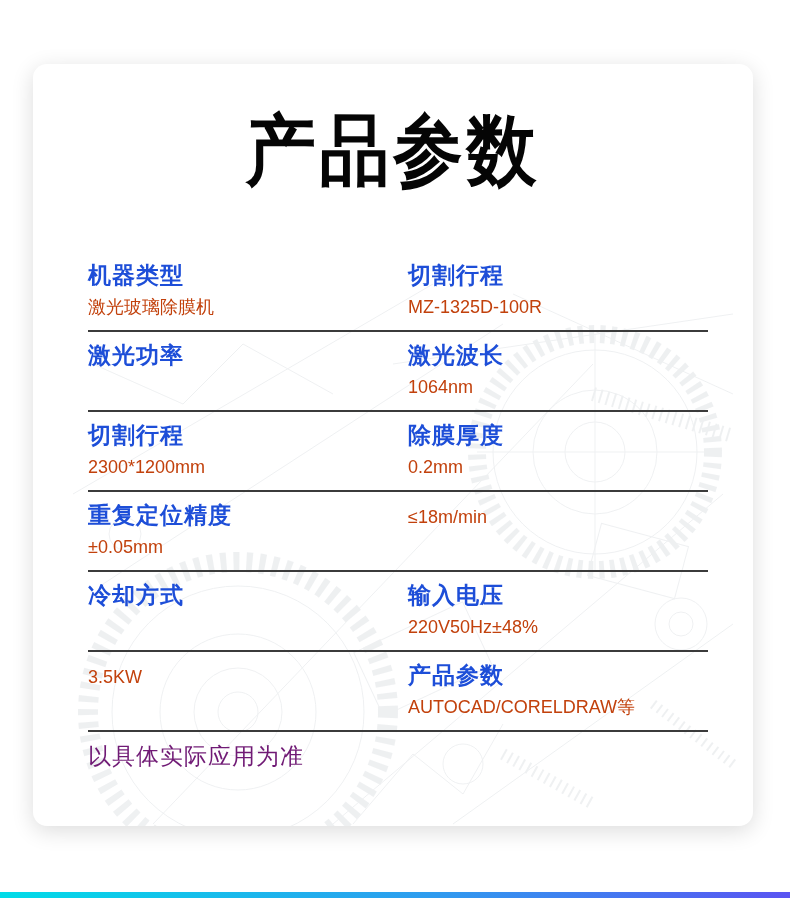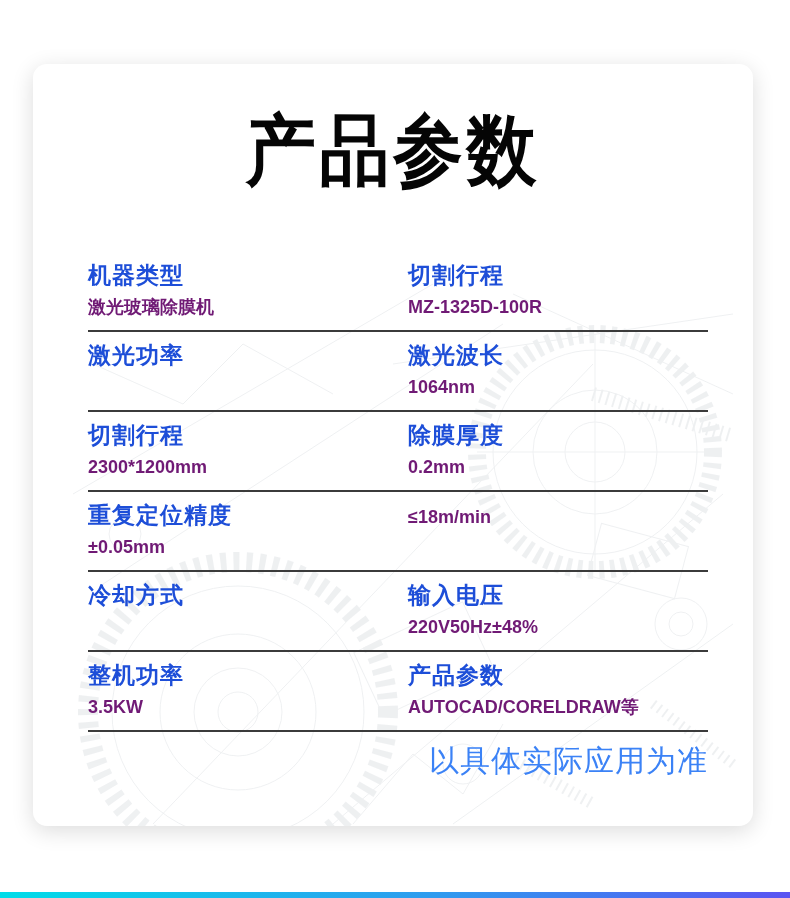--- a/index.html
+++ b/index.html
@@ -55,32 +55,30 @@
   }
   .spec-label {
     font-size: 23px;
     font-weight: bold;
     color: #1d4ed8;
     line-height: 30px;
     letter-spacing: 1px;
   }
   .spec-value {
     font-size: 18px;
-    color: #701a75;
+    color: #c2410c;
     line-height: 24px;
     margin-top: 5px;
-    font-weight: bold;
   }
   .footer-note {
     width: 620px;
     margin-left: 55px;
     margin-top: 9px;
-    text-align: right;
-    font-size: 30px;
-    color: #3b82f6;
+    font-size: 23px;
+    color: #701a75;
     letter-spacing: 1px;
   }
   .accent-bar {
     position: absolute;
     left: 0; bottom: 0;
     width: 790px; height: 6px;
     background: linear-gradient(to right, #00dce8, #2f9bef 55%, #5a54f2);
   }
 </style>
 </head>
@@ -180,21 +178,20 @@
           <div class="spec-label">冷却方式</div>
         </div>
         <div>
           <div class="spec-label">输入电压</div>
           <div class="spec-value">220V50Hz±48%</div>
         </div>
       </div>
 
       <div class="spec-row">
         <div>
-          <div class="spec-label">整机功率</div>
           <div class="spec-value">3.5KW</div>
         </div>
         <div>
           <div class="spec-label">产品参数</div>
           <div class="spec-value">AUTOCAD/CORELDRAW等</div>
         </div>
       </div>
 
     </div>
 

